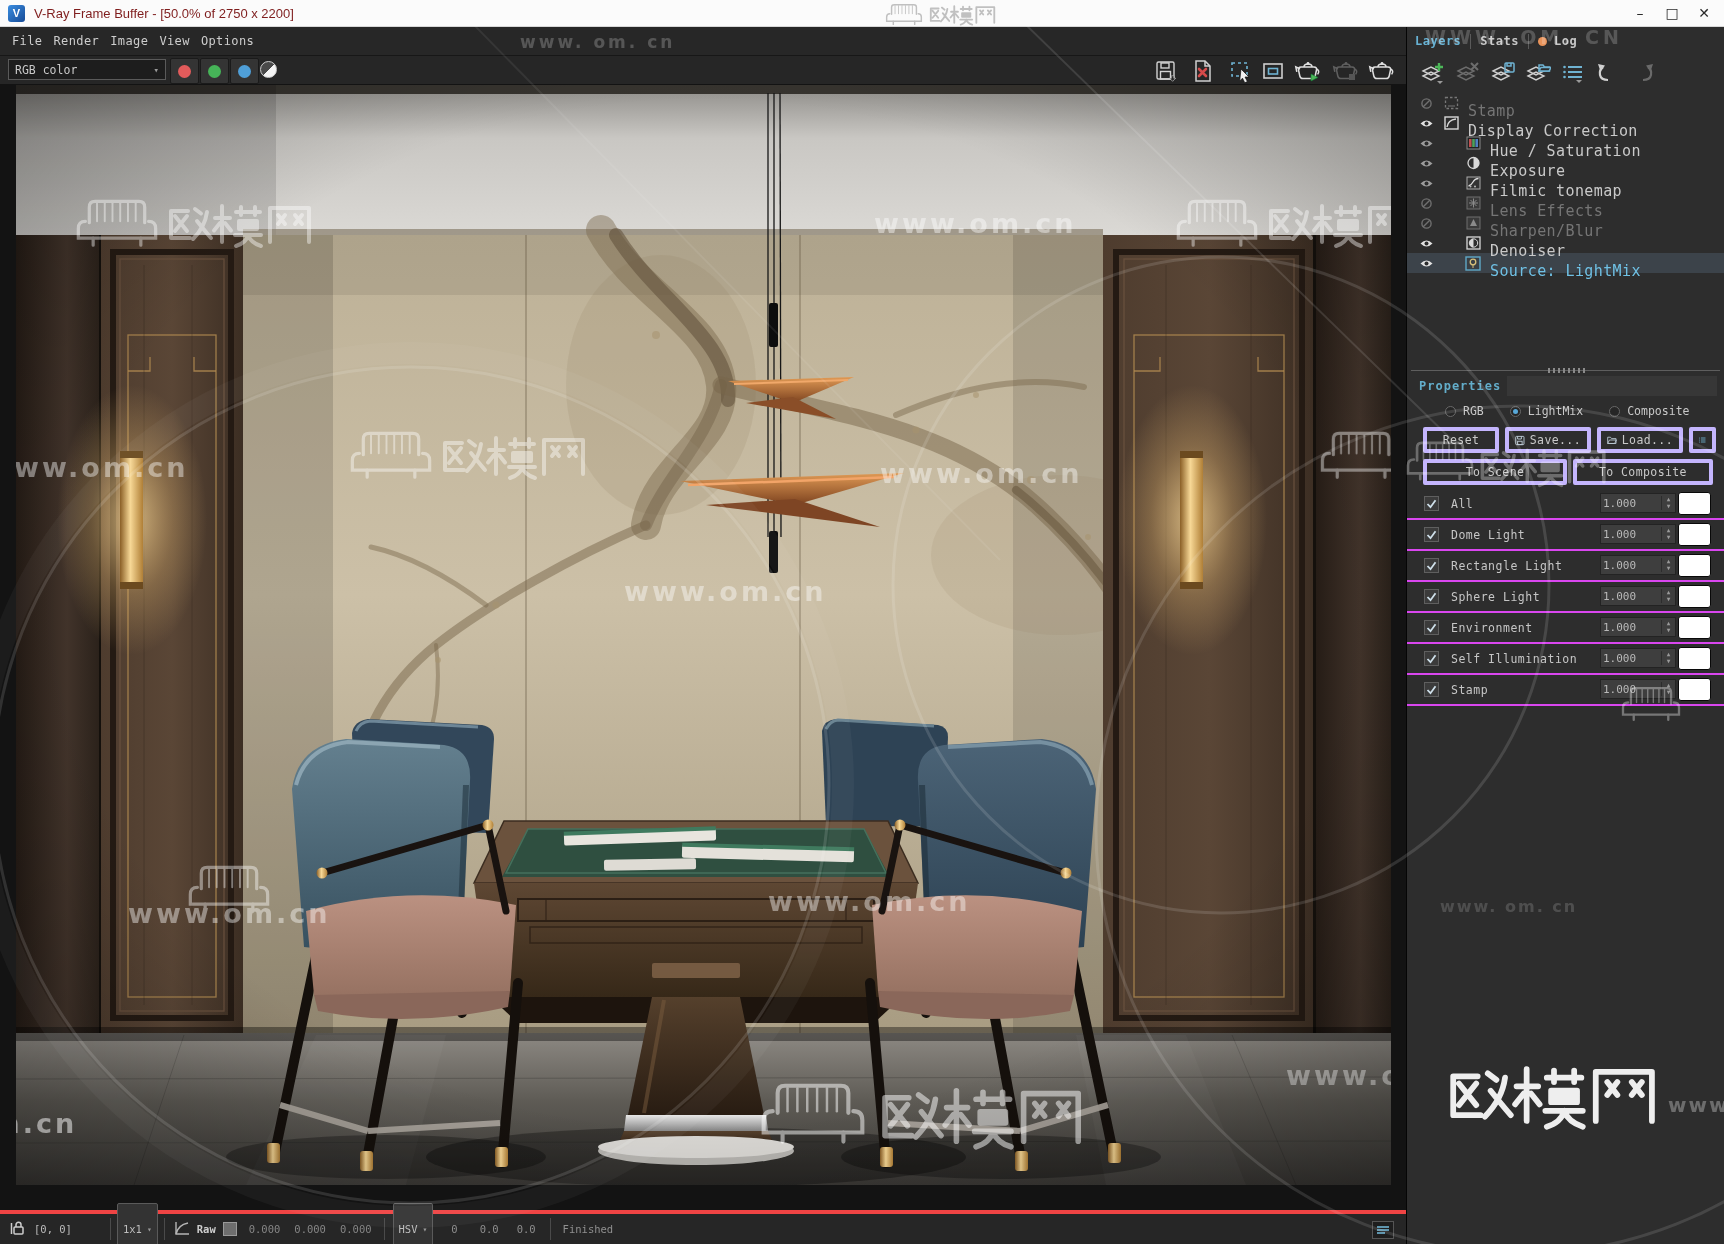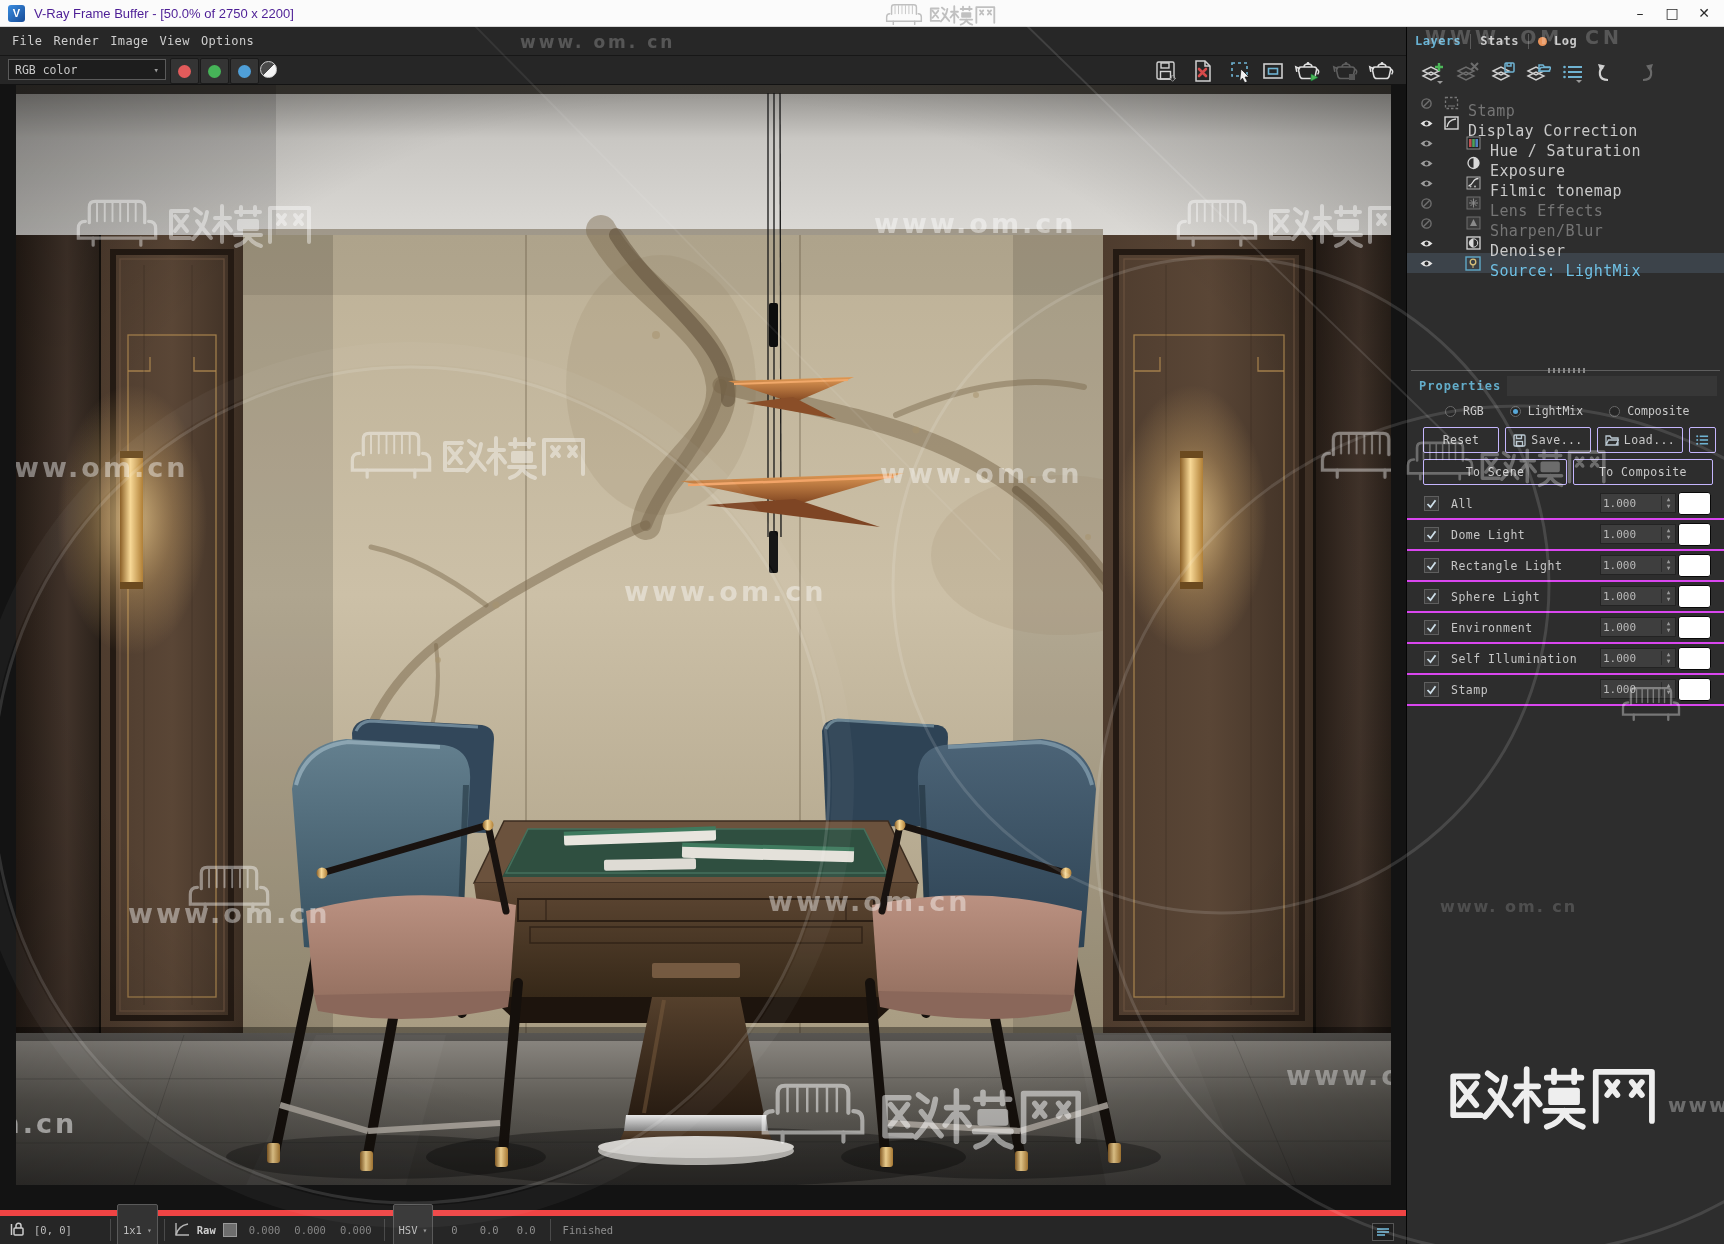--- a/index.html
+++ b/index.html
@@ -5,21 +5,21 @@
   html,body{margin:0;padding:0;background:#000;}
   .app{position:relative;width:1724px;height:1244px;background:#151515;overflow:hidden;
        font-family:"DejaVu Sans Mono","Liberation Mono",monospace;-webkit-font-smoothing:antialiased;}
 
   
   .titlebar{position:absolute;left:0;top:0;width:1724px;height:27px;background:#fbfbfb;
             display:flex;align-items:center;z-index:6;border-bottom:1px solid #d8d8d8;box-sizing:border-box;}
   .title-ico{width:17px;height:17px;margin-left:8px;border-radius:3px;flex:0 0 auto;
              background:linear-gradient(135deg,#3a8de0,#164a96);color:#fff;
              font:bold 11px "Liberation Sans",sans-serif;display:flex;align-items:center;justify-content:center;}
-  .title-text{margin-left:9px;font:13px "Liberation Sans",sans-serif;color:#4c1d95;}
+  .title-text{margin-left:9px;font:13px "Liberation Sans",sans-serif;color:#7f1d1d;}
   .win-btns{margin-left:auto;display:flex;margin-right:4px;}
   .win-btn{width:32px;height:26px;display:flex;align-items:center;justify-content:center;
            color:#2a2a2a;font:14px "DejaVu Sans",sans-serif;cursor:default;}
 
   
   .menubar{position:absolute;left:0;top:27px;width:1406px;height:28px;background:#272727;
            display:flex;align-items:center;gap:11px;padding-left:12px;box-sizing:border-box;}
   .menu-item{font-size:12px;color:#cdcdcd;letter-spacing:.4px;}
   .toolbar{position:absolute;left:0;top:55px;width:1406px;height:29px;background:#262626;
            border-top:1px solid #171717;box-sizing:border-box;}
@@ -32,21 +32,21 @@
   .alpha-ico{position:absolute;left:260px;top:5px;width:17px;height:17px;border-radius:50%;
              background:linear-gradient(315deg,#f4f4f4 50%,#4a4a4a 50%);border:1px solid #cfcfcf;box-sizing:border-box;}
   .tb-ico{position:absolute;top:2px;width:28px;height:26px;display:flex;align-items:center;justify-content:center;}
 
   
   .viewport{position:absolute;left:0;top:84px;width:1406px;height:1126px;background:#131313;}
   .render{position:absolute;left:16px;top:1px;display:block;}
 
   
   .statusbar{position:absolute;left:0;top:1210px;width:1406px;height:34px;background:#262626;
-             border-top:6px solid #ef4444;display:flex;align-items:center;font-size:10.5px;color:#9c9c9c;box-sizing:border-box;}
+             border-top:4px solid #ef4444;display:flex;align-items:center;font-size:10.5px;color:#9c9c9c;box-sizing:border-box;}
   .sb-sep{width:1px;height:22px;background:#4a4a4a;flex:0 0 auto;}
   .sb-box{height:19px;background:#333;border:1px solid #5a5a5a;border-radius:2px;display:flex;align-items:center;
           padding:16px 5px;color:#bdbdbd;gap:5px;}
   .sb-box .caret{font-size:8px;color:#999;}
   .sb-swatch{width:12px;height:12px;background:#6e6e6e;border:1px solid #9a9a9a;}
   .sb-log-ico{position:absolute;right:12px;top:7px;width:20px;height:16px;background:#1e1e1e;border:1px solid #555;
               display:flex;align-items:center;justify-content:center;}
 
   
   .panel{position:absolute;left:1406px;top:27px;width:318px;height:1217px;background:#2d2d2d;
@@ -74,21 +74,21 @@
   .splitter .grip{position:absolute;left:141px;top:1px;width:40px;height:5px;
       background:repeating-linear-gradient(90deg,#8a8a8a 0 2px,transparent 2px 5px);}
   .props-head{height:24px;display:flex;align-items:center;position:relative;}
   .props-title{margin-left:12px;font-size:12px;font-weight:bold;color:#63adca;letter-spacing:1px;}
   .props-fill{position:absolute;left:100px;right:7px;top:2px;height:20px;background:#373737;}
   .radios{height:26px;display:flex;align-items:center;padding-left:38px;gap:26px;font-size:11.5px;}
   .radio{display:flex;align-items:center;gap:7px;}
   .radio .rdot{width:11px;height:11px;border-radius:50%;background:#262626;border:1px solid #686868;box-sizing:border-box;position:relative;}
   .radio.on .rdot::after{content:"";position:absolute;left:2px;top:2px;width:5px;height:5px;border-radius:50%;background:#58a8d8;}
   .btn-row{display:flex;gap:6px;padding:3px 0 0 16px;height:31px;box-sizing:border-box;}
-  .p-btn{height:26px;background:#2d2d2d;border:1px solid #c4b5fd;border-radius:2px;color:#c9c9c9;
+  .p-btn{height:26px;background:#2d2d2d;border:4px solid #c4b5fd;border-radius:2px;color:#c9c9c9;
          font-size:11.5px;font-family:inherit;display:flex;align-items:center;justify-content:center;gap:5px;letter-spacing:.4px;}
   .apply-row{display:flex;gap:6px;padding:4px 0 0 16px;height:30px;box-sizing:border-box;}
 
   .lm-rows{margin-top:4px;}
   .lm-row{height:29px;position:relative;display:flex;align-items:center;border-bottom:2px solid #d946ef;}
   .lm-cb{width:13px;height:13px;margin-left:17px;background:#3b3b3b;border:1px solid #5f5f5f;
          display:flex;align-items:center;justify-content:center;flex:0 0 auto;}
   .lm-label{margin-left:12px;font-size:11.5px;letter-spacing:.5px;color:#c6c6c6;}
   .spin{position:absolute;right:48px;top:4px;width:76px;height:20px;background:#3e3e3e;border:1px solid #232323;
         display:flex;align-items:center;box-sizing:border-box;}

